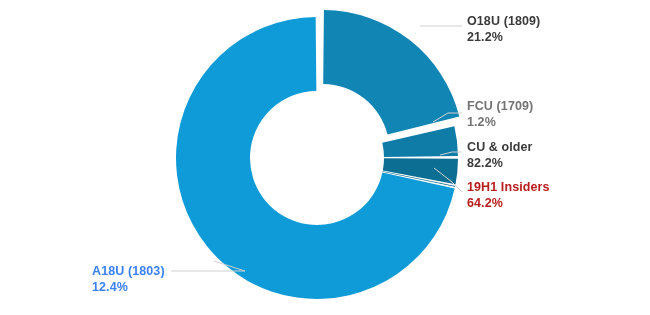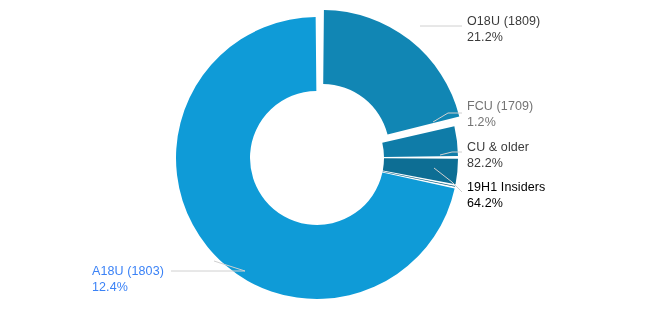--- a/index.html
+++ b/index.html
@@ -44,21 +44,21 @@
 
   #label-o18u     { left: 467px; top: 13px; }
   #label-fcu      { left: 467px; top: 98px; }
   #label-cu       { left: 467px; top: 139px; }
   #label-insiders { left: 467px; top: 179px; }
   #label-a18u     { left: 92px;  top: 263px; }
 </style>
 </head>
 <body>
 
-<div id="page" style="background: rgb(255, 255, 255);">
+<div id="page" style="background: rgb(255, 255, 255); font-weight: bold;">
 
   <svg id="chart-svg" viewBox="0 0 650 315" xmlns="http://www.w3.org/2000/svg">
 
     <g>
       <path class="slice" d="M 454.64 188.59 A 141 141 0 1 1 315.65 17.01 L 316.36 91.00 A 67 67 0 1 0 382.40 172.54 Z" fill="#0f9bd7"></path>
       <path class="slice" d="M 323.92 9.93 A 141 141 0 0 1 459.29 116.45 L 387.53 134.54 A 67 67 0 0 0 323.21 83.93 Z" fill="#1186b4"></path>
       <path class="slice" d="M 454.36 126.15 A 141 141 0 0 1 457.99 155.98 L 383.99 157.04 A 67 67 0 0 0 382.27 142.87 Z" fill="#0f7ca8"></path>
       <path class="slice" d="M 458.00 158.69 A 141 141 0 0 1 455.54 184.21 L 382.83 170.45 A 67 67 0 0 0 384.00 158.33 Z" fill="#0d6e94"></path>
       <path class="slice" d="M 455.17 186.11 A 141 141 0 0 1 455.05 186.69 L 382.60 171.63 A 67 67 0 0 0 382.65 171.36 Z" fill="#0b6285"></path>
     </g>
@@ -80,21 +80,21 @@
   <div class="label-group" id="label-fcu" style="color: #737373;">
     <span class="label-name">FCU (1709)</span>
     <span class="label-pct">1.2%</span>
   </div>
 
   <div class="label-group" id="label-cu" style="color: rgb(59, 59, 59);">
     <span class="label-name">CU &amp; older</span>
     <span class="label-pct">82.2%</span>
   </div>
 
-  <div class="label-group" id="label-insiders" style="color: #000000;">
+  <div class="label-group" id="label-insiders" style="color: #b91c1c;">
     <span class="label-name">19H1 Insiders</span>
     <span class="label-pct">64.2%</span>
   </div>
 
   <div class="label-group" id="label-a18u" style="color: #3b82f6;">
     <span class="label-name">A18U (1803)</span>
     <span class="label-pct">12.4%</span>
   </div>
 
 </div>

